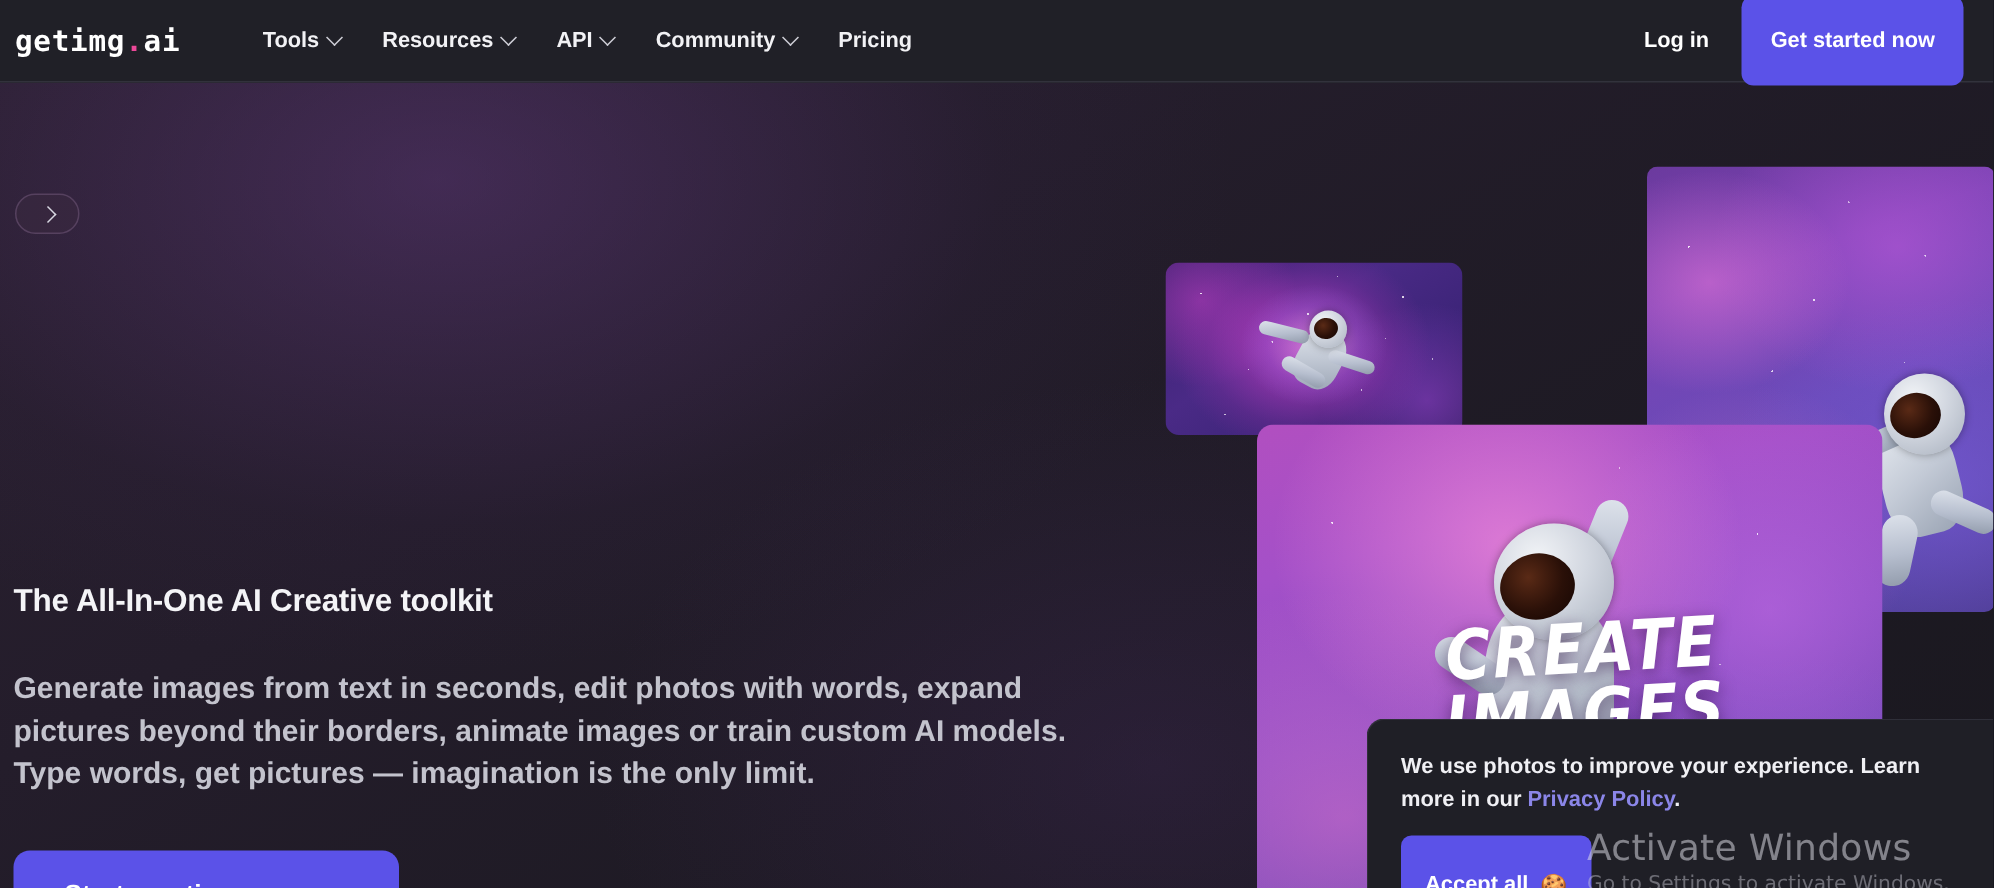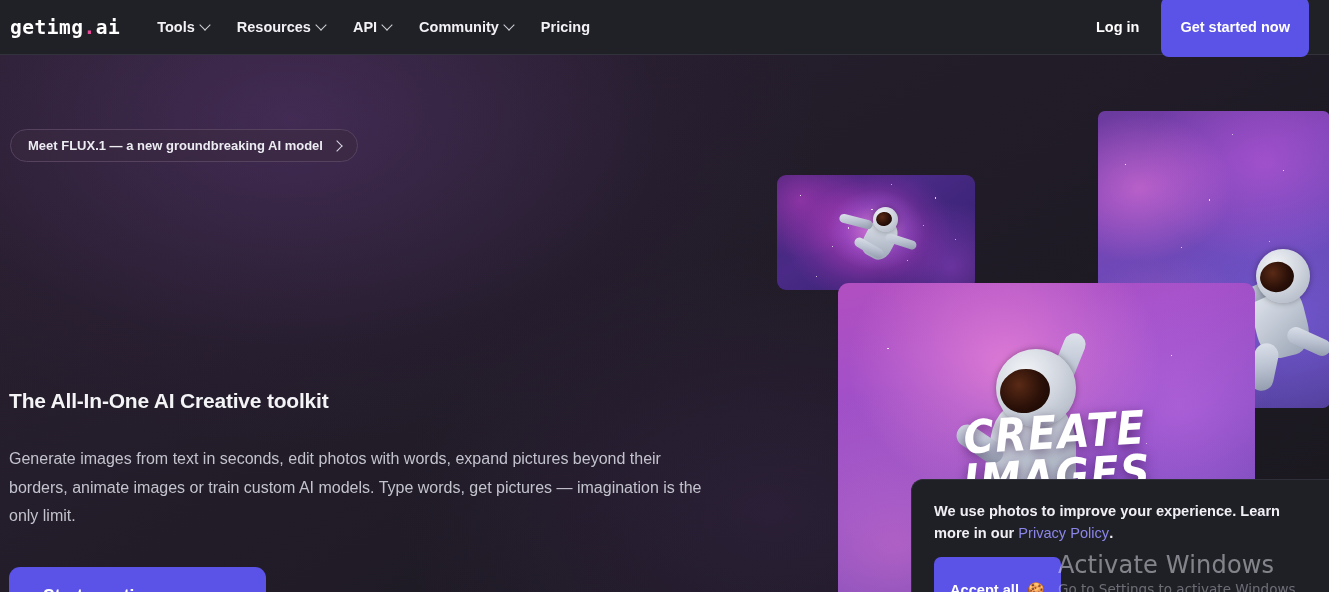--- a/index.html
+++ b/index.html
@@ -12,20 +12,21 @@
   }
   #page { position:relative; width:1329px; height:592px; overflow:hidden; background:#1b1b21; }
 
   
   #navbar {
     position:absolute; top:0; left:0; width:1329px; height:55px;
     background:#202027;
     border-bottom:1px solid #32323c;
     display:flex; align-items:center;
     z-index:40;
+    gap:18px;
   }
   #logo {
     margin-left:10px;
     font-family:"DejaVu Sans Mono","Liberation Mono",monospace;
     font-size:19.5px; font-weight:700; color:#ffffff;
     letter-spacing:0.5px; white-space:nowrap;
   }
   #logo .dot { color:#ec4899; }
   #nav-links { display:flex; align-items:center; margin-left:37px; gap:27px; }
   .nav-item {
@@ -89,21 +90,21 @@
     -webkit-text-fill-color:transparent; color:transparent;
   }
 
   #subhead {
     position:absolute; left:9px; top:334px;
     font-size:21px; font-weight:700; color:#f4f4f7; letter-spacing:-0.2px;
     white-space:nowrap;
   }
   #body-copy {
     position:absolute; left:9px; top:390px; width:706px;
-    font-size:16px; line-height:28.5px; color:#c3c3cd; font-weight:400;
+    font-size:20px; line-height:28.5px; color:#c3c3cd; font-weight:700;
   }
   #cta-btn {
     position:absolute; left:9px; top:512px;
     display:inline-flex; align-items:center; gap:17px;
     background:#5b52e8; color:#ffffff;
     font-size:17.5px; font-weight:700;
     padding:0 34px; height:58px; border-radius:11px; border:none;
     cursor:pointer; white-space:nowrap;
     font-family:"Liberation Sans", sans-serif;
   }
@@ -202,21 +203,21 @@
   #cookie-banner {
     position:absolute; left:911px; top:479px; width:418px; height:113px;
     background:#1f1f26;
     border-top-left-radius:12px;
     border-left:1px solid #2f2f39; border-top:1px solid #2f2f39;
     z-index:60; padding:20px 20px 0 22px;
   }
   #cookie-text {
     font-size:14.6px; line-height:22px; font-weight:700; color:#f0f0f4;
   }
-  #cookie-text .link { color:#8b86e8; font-weight:400; }
+  #cookie-text .link { color:#8b86e8; font-weight:700; }
   #accept-btn {
     margin-top:13px;
     display:inline-flex; align-items:center; gap:8px;
     background:#5b52e8; color:#fff;
     font-size:14.6px; font-weight:700;
     padding:24px 16px; border-radius:7px; border:none; cursor:pointer;
     font-family:"Liberation Sans", sans-serif;
   }
 
   
@@ -262,21 +263,20 @@
 
     <div id="nav-right">
       <span id="login-link">Log in</span>
       <button id="get-started-btn">Get started now</button>
     </div>
   </nav>
 
   <section id="hero">
 
     <div id="badge">
-      <span>Meet FLUX.1 — a new groundbreaking AI model</span>
       <span class="bchev"></span>
     </div>
 
 
     <h2 id="subhead">The All-In-One AI Creative toolkit</h2>
 
     <p id="body-copy">Generate images from text in seconds, edit photos with words, expand pictures beyond their borders, animate images or train custom AI models. Type words, get pictures — imagination is the only limit.</p>
 
     <button id="cta-btn">
       <span>Start creating now</span>

